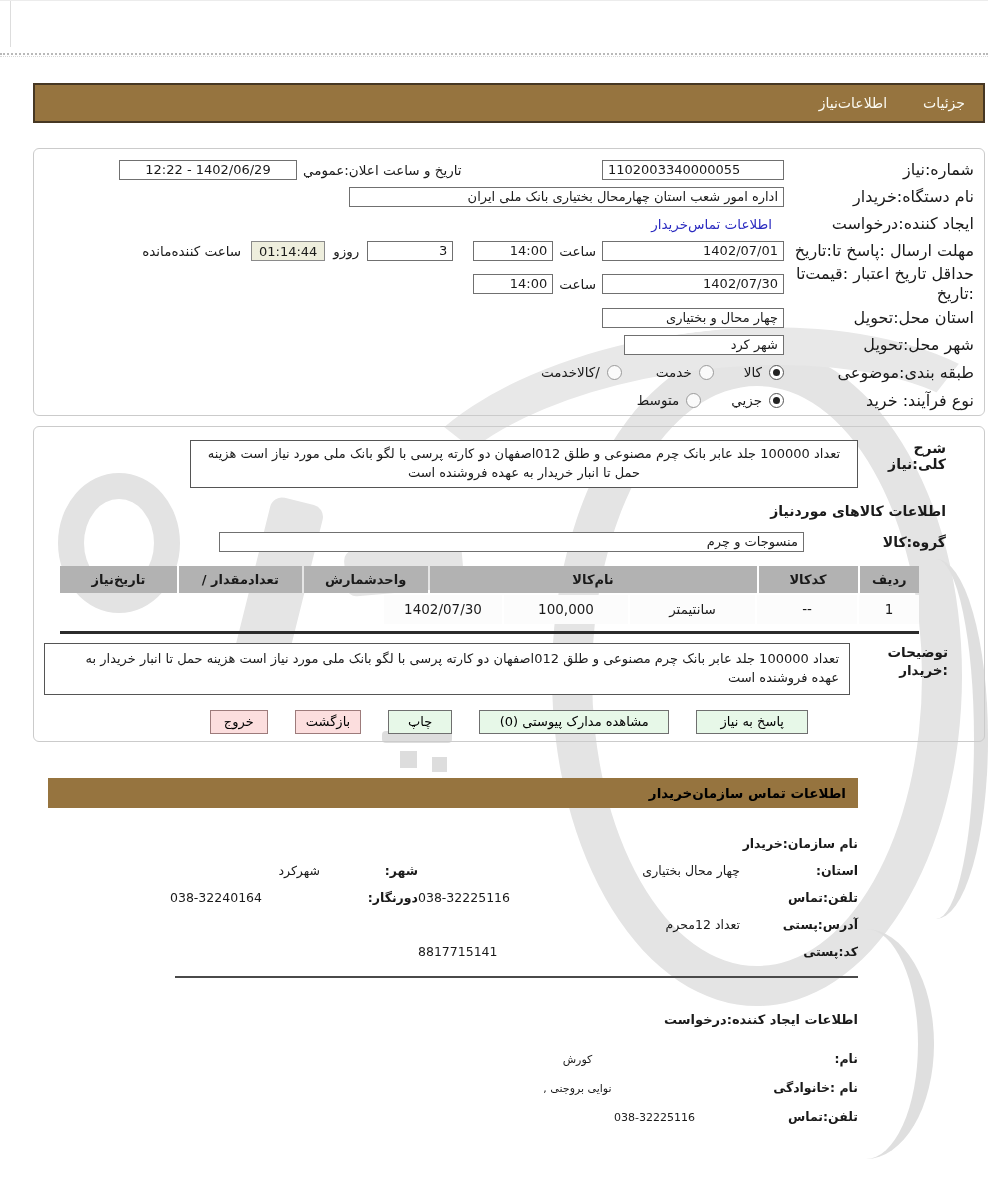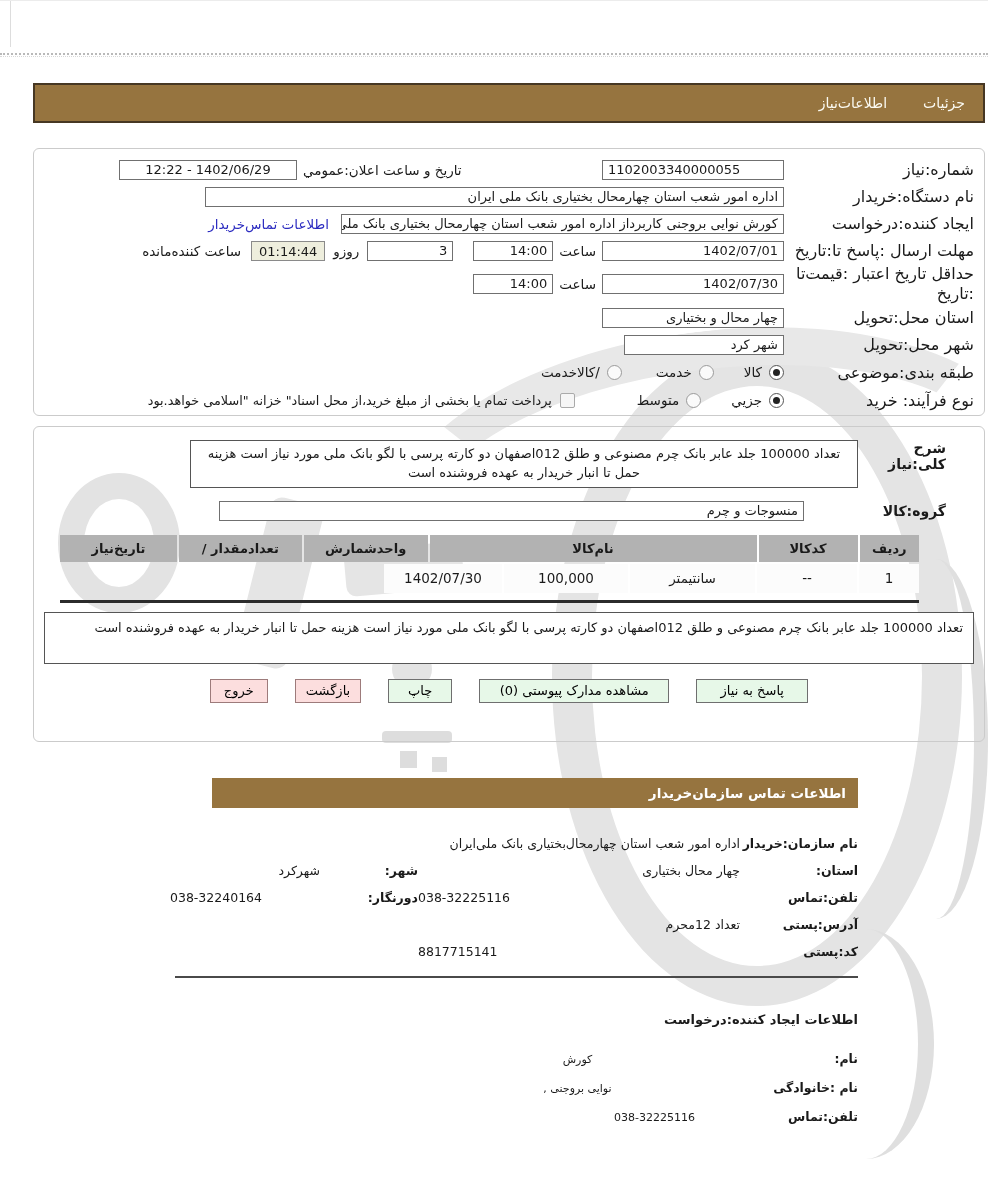--- a/index.html
+++ b/index.html
@@ -90,22 +90,22 @@
             text-align:right; padding:5px 10px; box-sizing:border-box; line-height:1.5; }
 
   .btnrow { display:flex; justify-content:center; align-items:center; gap:27px; margin-top:15px; }
   .btn { height:24px; font-size:13px; font-family:inherit; border:1px solid #6f6f6f; padding:0 10px;
          box-sizing:border-box; cursor:pointer; }
   .btn.green { background:var(--btng,#e7f8e8); }
   .btn.pink  { background:var(--btnp,#fcdede); border-color:#9d7b7b; }
   .w-reply{min-width:112px} .w-att{min-width:190px} .w-print{min-width:64px} .w-back{min-width:64px} .w-exit{min-width:58px}
 
   
-  .cbar { position:absolute; top:777px; right:130px; width:646px; height:30px; background:var(--brown,#96743f);
-          color:#ffffff; font-weight:bold; font-size:13.5px; line-height:30px; padding-right:12px;
+  .cbar { position:absolute; top:777px; right:130px; width:810px; height:30px; background:var(--brown,#96743f);
+          color:#000000; font-weight:bold; font-size:13.5px; line-height:30px; padding-right:12px;
           box-sizing:border-box; z-index:1; }
   .cwrap { position:absolute; top:822px; right:130px; width:712px; font-size:12.5px; z-index:1; }
   .crow { display:flex; margin-top:12px; align-items:flex-start; }
   .cl  { font-weight:bold; flex:0 0 118px; }
   .cv1 { flex:0 0 322px; }
   .cl2 { font-weight:bold; flex:0 0 98px; }
   .cv2 { flex:0 0 150px; }
   .ltr { direction:ltr; text-align:right; unicode-bidi:embed; }
   .cdivider { margin-top:17px; width:683px; border-top:2px solid #4a4a4a; }
   .cheading { font-weight:bold; font-size:13px; margin-top:34px; }
@@ -143,26 +143,25 @@
       <div class="flabel">شماره:نیاز</div>
       <div class="ibox n-l" style="width:182px">1102003340000055</div>
       <div class="leftgrp">
         <span class="flabel2">تاریخ و ساعت اعلان:عمومي</span>
         <div class="ibox n-c" style="width:178px">12:22 - 1402/06/29</div>
       </div>
     </div>
 
     <div class="frow">
       <div class="flabel">نام دستگاه:خریدار</div>
-      <div class="ibox" style="width:579px">اداره امور شعب استان چهارمحال بختیاری بانک ملی ایران</div>
+      <div class="ibox" style="width:435px">اداره امور شعب استان چهارمحال بختیاری بانک ملی ایران</div>
     </div>
 
     <div class="frow">
       <div class="flabel">ایجاد کننده:درخواست</div>
-      <div class="ibox" style="width:443px">کورش نوایی بروجنی کاربرداز اداره امور شعب استان چهارمحال بختیاری بانک ملی</div>
       <span class="link">اطلاعات تماس‌خریدار</span>
     </div>
 
     <div class="frow">
       <div class="flabel">مهلت ارسال :پاسخ تا:تاریخ</div>
       <div class="ibox n-r" style="width:182px">1402/07/01</div>
       <span class="flabel2" style="margin:0 6px">ساعت</span>
       <div class="ibox n-r" style="width:80px">14:00</div>
       <div class="ibox n-r" style="width:86px;margin-right:20px">3</div>
       <span class="flabel2" style="margin:0 8px">روزو</span>
@@ -206,34 +205,31 @@
     <div class="frow h28">
       <div class="flabel">نوع فرآیند: خرید</div>
       <span class="ropt" style="margin-left:30px">
         <span class="radio on"></span>
         <span class="rlabel">جزيي</span>
       </span>
       <span class="ropt">
         <span class="radio"></span>
         <span class="rlabel">متوسط</span>
       </span>
-      <span class="ropt" style="margin-left:0;margin-right:28px">
-        <span class="checkbox"></span>
-        <span class="cbtext">پرداخت تمام یا بخشی از مبلغ خرید،از محل اسناد" خزانه "اسلامی خواهد.بود</span>
-      </span>
     </div>
   </div>
 
   <div class="panel" id="panel2">
 
     <div class="descrow">
       <div class="sec-label">شرح کلی:نیاز</div>
       <div class="descbox">تعداد 100000 جلد عابر  بانک چرم مصنوعی و طلق 012اصفهان دو کارته پرسی با لگو بانک  ملی مورد نیاز است هزینه حمل تا انبار خریدار به عهده فروشنده است</div>
     </div>
 
+    <div class="items-heading">اطلاعات کالاهای موردنیاز</div>
 
     <div class="grouprow">
       <div class="group-label">گروه:کالا</div>
       <div class="ibox groupbox">منسوجات و چرم</div>
     </div>
 
     <div class="tbl">
       <div class="thead">
         <div class="th c0">ردیف</div>
         <div class="th c1">کدکالا</div>
@@ -246,38 +242,38 @@
         <div class="td c0">1</div>
         <div class="td c1">--</div>
         <div class="td c3">سانتیمتر</div>
         <div class="td c4">100,000</div>
         <div class="td c5">1402/07/30</div>
       </div>
     </div>
     <div class="thickline"></div>
 
     <div class="remrow">
+      <div class="rem-label">توضیحات :خریدار</div>
       <div class="rembox">تعداد 100000 جلد عابر  بانک چرم مصنوعی و طلق 012اصفهان دو کارته پرسی با لگو بانک  ملی مورد نیاز است هزینه حمل تا انبار خریدار به عهده فروشنده است</div>
     </div>
 
     <div class="btnrow">
       <button class="btn green w-reply">پاسخ به نیاز</button>
       <button class="btn green w-att">مشاهده مدارک پیوستی (0)</button>
       <button class="btn green w-print">چاپ</button>
       <button class="btn pink w-back">بازگشت</button>
       <button class="btn pink w-exit">خروج</button>
     </div>
   </div>
 
   <div class="cbar">اطلاعات  تماس سازمان‌خریدار</div>
 
   <div class="cwrap">
     <div class="crow" style="margin-top:13px">
       <div class="cl">نام سازمان:خریدار</div>
-      <div style="flex:1">اداره امور شعب استان چهارمحال‌بختیاری بانک ملی‌ایران</div>
     </div>
     <div class="crow">
       <div class="cl">استان:</div>
       <div class="cv1">چهار محال بختیاری</div>
       <div class="cl2">شهر:</div>
       <div class="cv2">شهرکرد</div>
     </div>
     <div class="crow">
       <div class="cl">تلفن:تماس</div>
       <div class="cv1 ltr" style="text-align:left">038-32225116</div>

